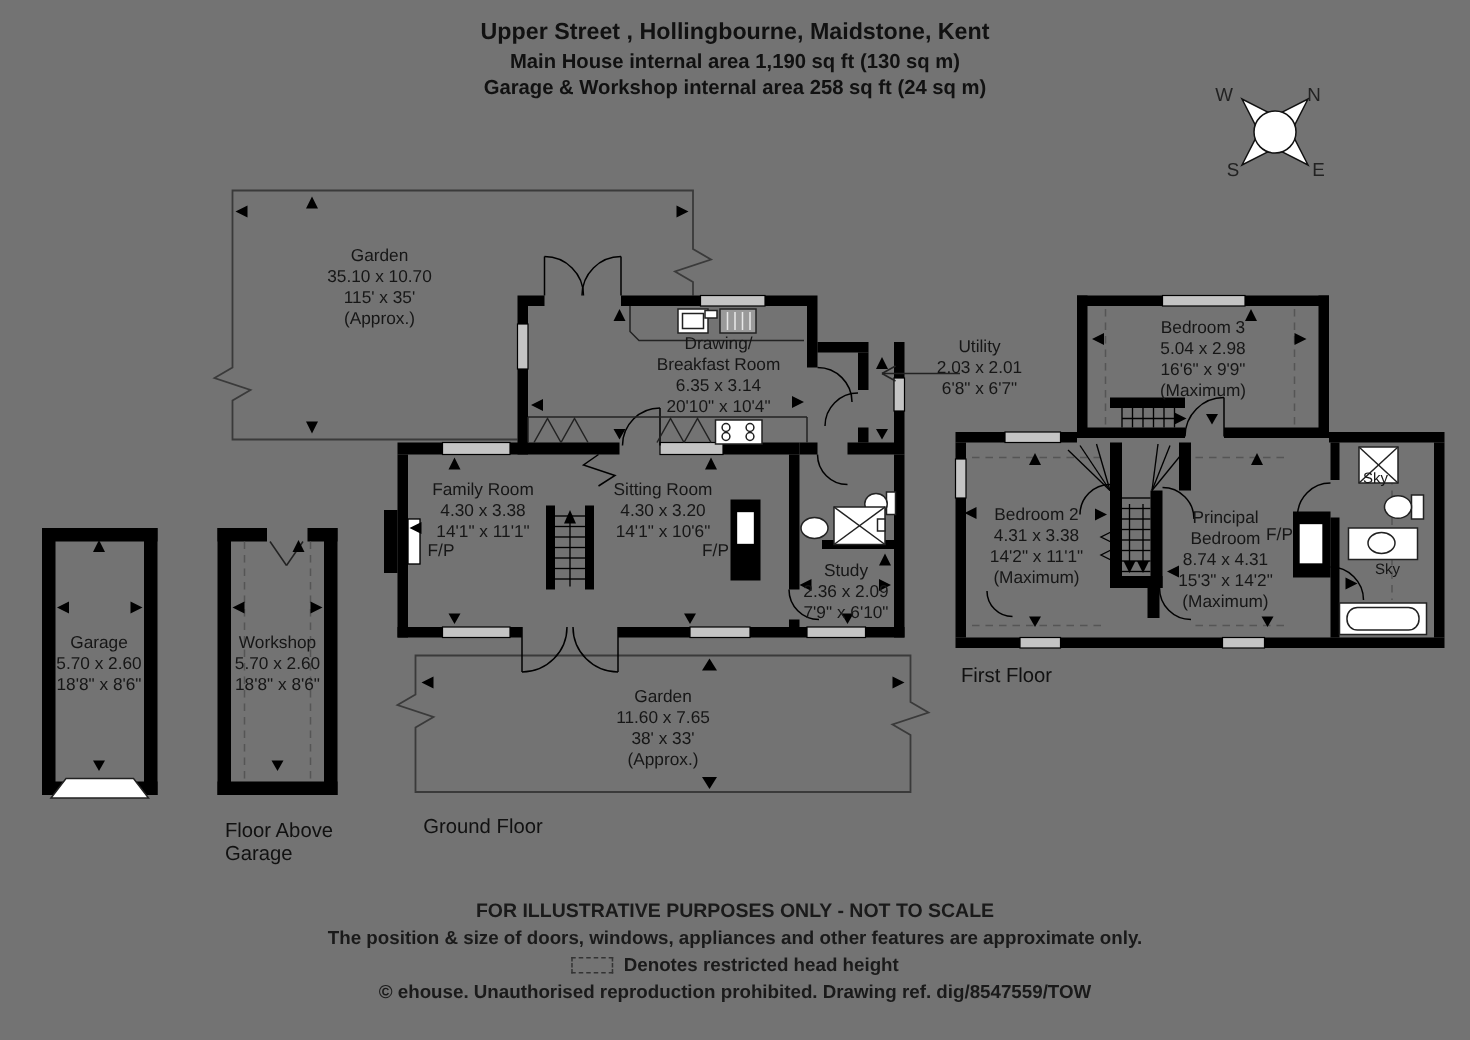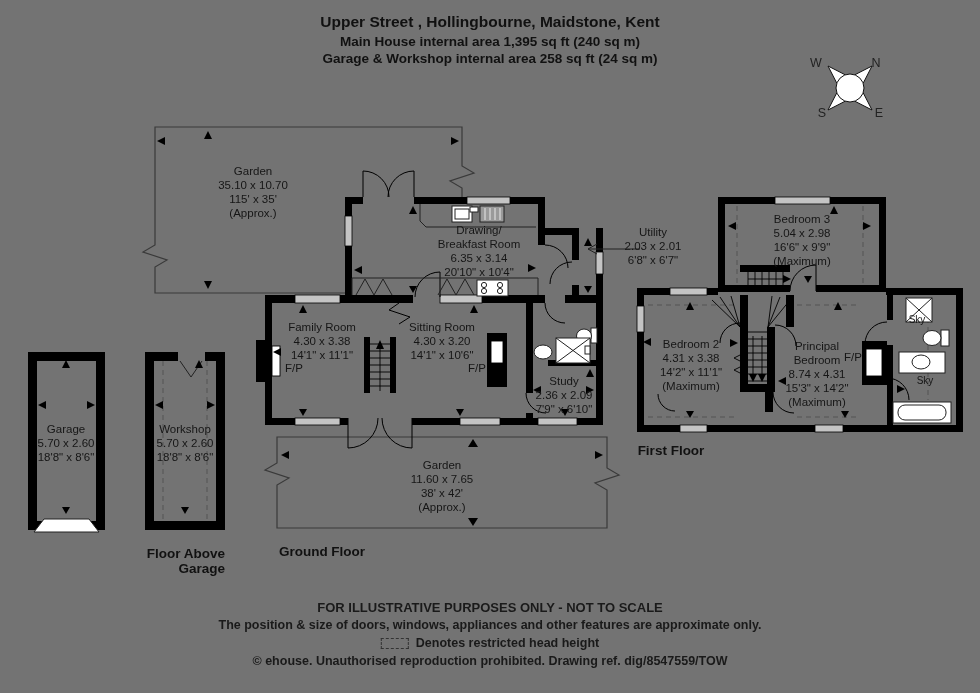--- a/index.html
+++ b/index.html
@@ -7,22 +7,22 @@
     position:relative;width:980px;height:693px;background:#737373;overflow:hidden;
     font-family:"Liberation Sans","DejaVu Sans",sans-serif;color:#111;
   }
   .lbl{position:absolute;transform:translate(-50%,-50%);text-align:center;
        white-space:nowrap;font-size:11.5px;line-height:1.22;color:#161616;}
   .lbl.small{font-size:10px;text-align:center;}
   .hdr{position:absolute;left:490px;transform:translate(-50%,-50%);
        white-space:nowrap;font-weight:bold;text-align:center;color:#111;}
   .hdr.t1{font-size:15.5px;}
   .hdr.t2{font-size:13.5px;}
-  .floorlbl{position:absolute;transform:translate(-50%,-50%);font-weight:bold;
-       font-size:13.5px;white-space:nowrap;text-align:right;color:#111;}
+  .floorlbl{position:absolute;transform:translate(-50%,-50%);font-weight:normal;
+       font-size:13.5px;white-space:nowrap;text-align:left;color:#111;}
   .compass-letter{position:absolute;transform:translate(-50%,-50%);
        font-size:12.5px;color:#222;}
   .footer-line{position:absolute;left:490px;transform:translate(-50%,-50%);
        white-space:nowrap;font-size:12.5px;color:#1a1a1a;display:flex;align-items:center;justify-content:center;font-weight:bold;}
   .footer-line.b{font-weight:bold;font-size:13px;}
   .dash-box{display:inline-block;width:26px;height:9px;border:1.6px dashed #333;margin-right:7px;}
   svg{position:absolute;left:0;top:0;}
 </style>
 </head>
 <body>
@@ -386,21 +386,21 @@
       <polygon points="643,342 651,338 651,346"></polygon>
       <polygon points="738,343 730,339 730,347"></polygon>
       <polygon points="838,302 834,310 842,310"></polygon>
       <polygon points="845,418 841,411 849,411"></polygon>
       <polygon points="778,381 786,377 786,385"></polygon>
       <polygon points="905,389 897,385 897,393"></polygon>
     </g>
   </svg>
 
   <div class="hdr t1" style="top:22px">Upper Street , Hollingbourne, Maidstone, Kent</div>
-  <div class="hdr t2" style="top:41px">Main House internal area 1,395 sq ft (240 sq m)</div>
+  <div class="hdr t2" style="top:41px">Main House internal area 1,190 sq ft (130 sq m)</div>
   <div class="hdr t2" style="top:58px">Garage &amp; Workshop internal area 258 sq ft (24 sq m)</div>
 
   <div class="compass-letter" style="left:816px;top:63px">W</div>
   <div class="compass-letter" style="left:876px;top:63px">N</div>
   <div class="compass-letter" style="left:822px;top:113px">S</div>
   <div class="compass-letter" style="left:879px;top:113px">E</div>
 
   <div class="lbl" style="left:253px;top:192px">
     <div>Garden</div>
     <div>35.10 x 10.70</div>
@@ -435,21 +435,21 @@
 
   <div class="lbl" style="left:564px;top:395px">
     <div>Study</div>
     <div>2.36 x 2.09</div>
     <div>7'9" x 6'10"</div>
   </div>
 
   <div class="lbl" style="left:442px;top:486px">
     <div>Garden</div>
     <div>11.60 x 7.65</div>
-    <div>38' x 42'</div>
+    <div>38' x 33'</div>
     <div>(Approx.)</div>
   </div>
 
   <div class="lbl" style="left:66px;top:443px">
     <div>Garage</div>
     <div>5.70 x 2.60</div>
     <div>18'8" x 8'6"</div>
   </div>
 
   <div class="lbl" style="left:185px;top:443px">

